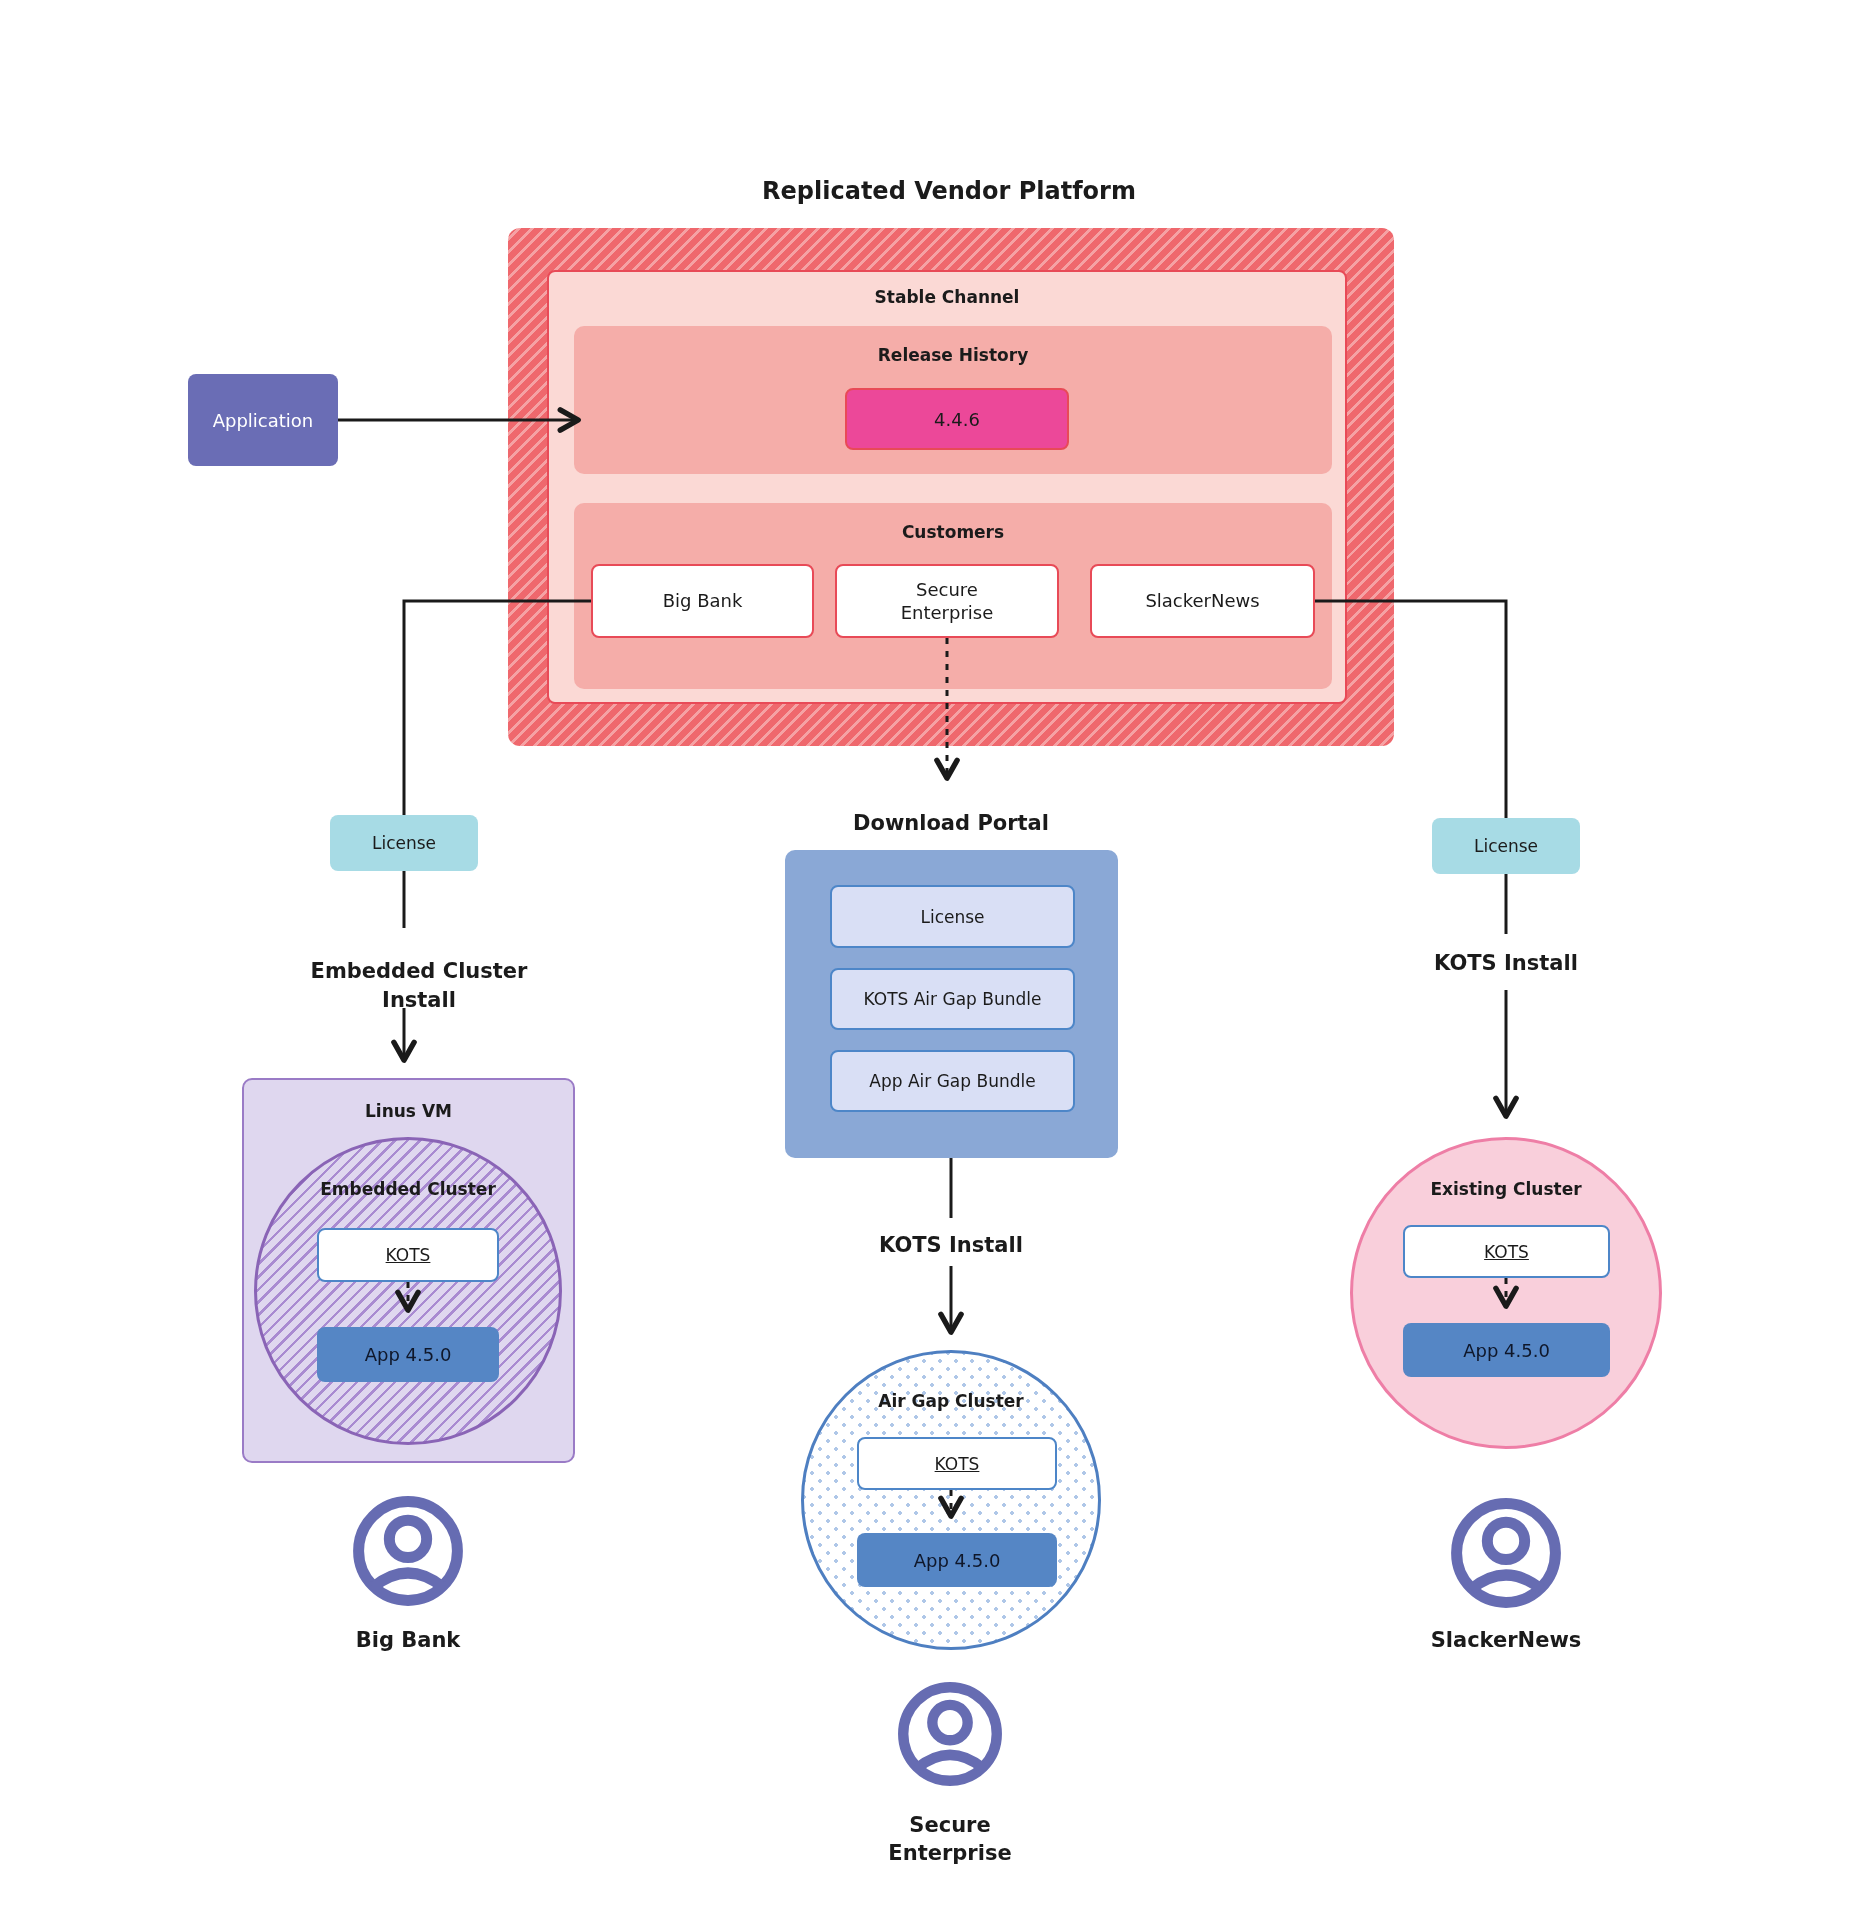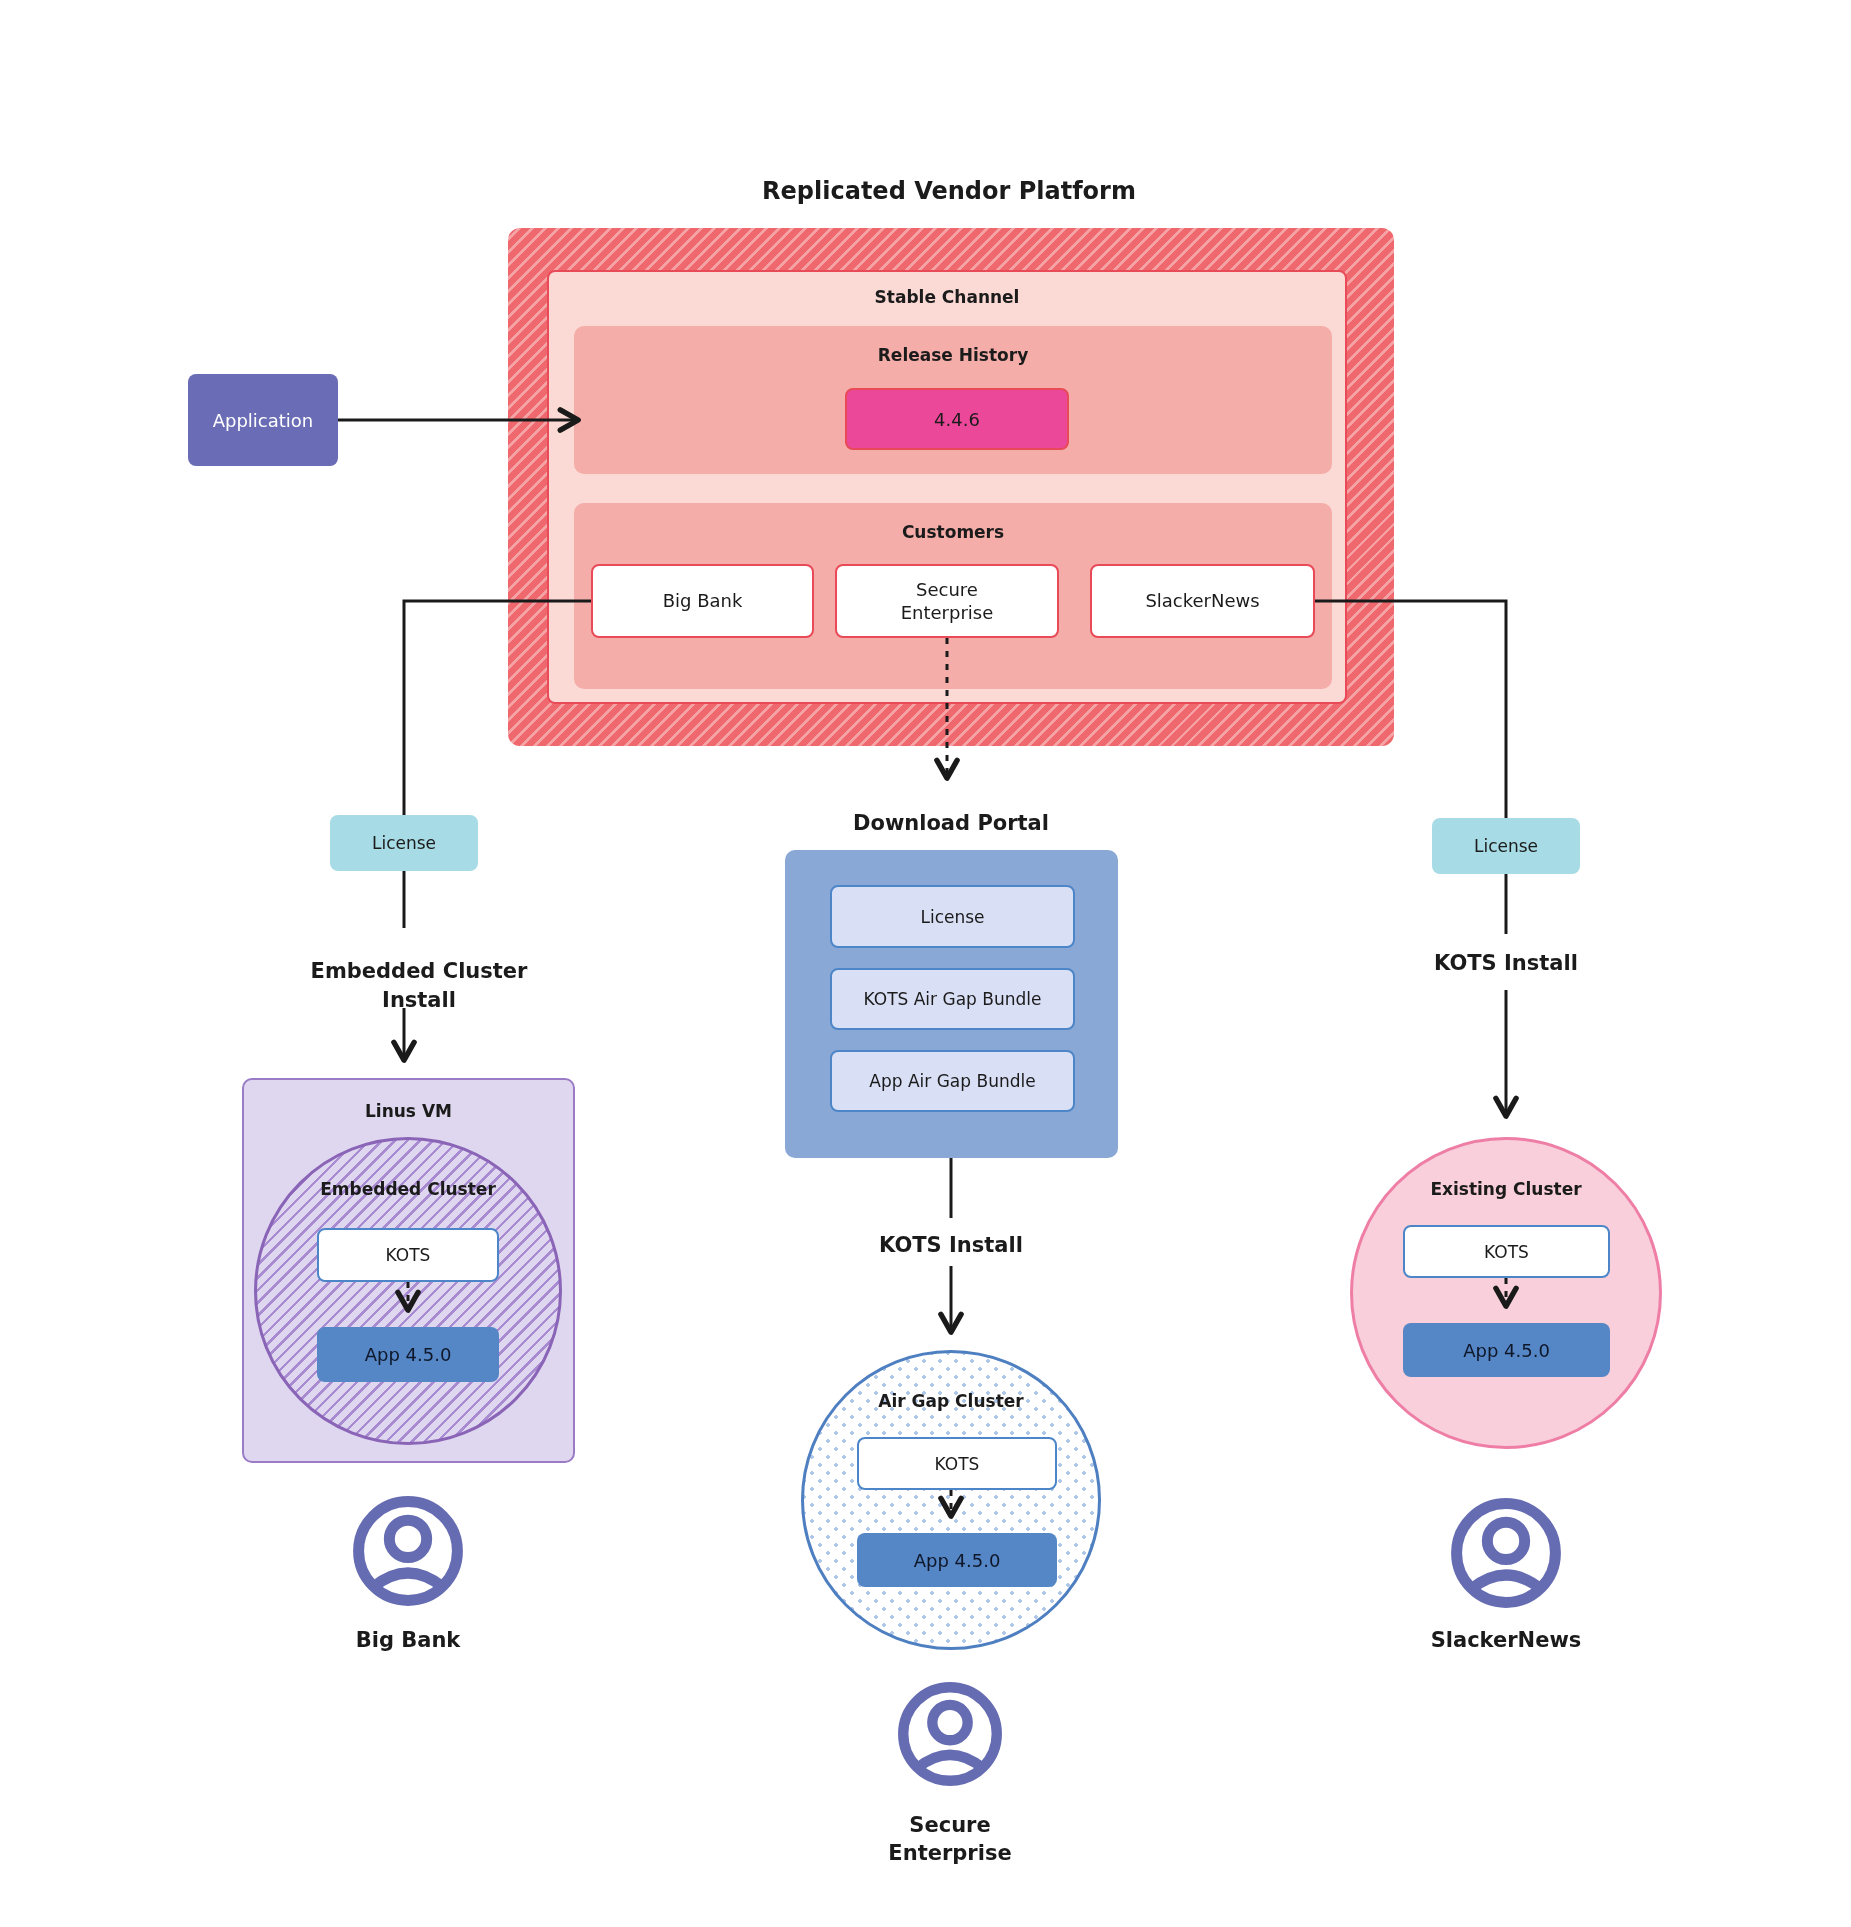--- a/index.html
+++ b/index.html
@@ -33,21 +33,21 @@
 
   .flow-label{font-size:21px;font-weight:600;line-height:1.4;}
   .cust-name{font-size:21px;font-weight:700;line-height:1.35;}
 
   .vm-box{left:242px;top:1078px;width:333px;height:385px;border-radius:10px;background:#DFD7EF;border:2.5px solid #9A7BC6;}
   .embedded-circle{
     left:254px;top:1137px;width:308px;height:308px;border-radius:50%;
     border:3px solid #8A64B6;
     background:repeating-linear-gradient(135deg,#DFD7EF 0px,#DFD7EF 6.5px,#A98BD1 6.5px,#A98BD1 9px);
   }
-  .kots-box{background:#fff;border:2.5px solid #4D86C8;border-radius:8px;font-size:17px;}
+  .kots-box{background:#fff;border:2.5px solid #4D86C8;border-radius:8px;font-size:17px;text-decoration:underline;}
   .app-box{background:#5586C5;border-radius:8px;color:#0f172a;font-size:18px;}
 
   .portal{left:785px;top:850px;width:333px;height:308px;border-radius:10px;background:#8AA8D6;}
   .portal-item{left:830px;width:245px;height:62px;border-radius:8px;background:#D9DFF5;border:2.5px solid #4D86C8;font-size:17px;}
 
   .airgap-circle{
     left:801px;top:1350px;width:300px;height:300px;border-radius:50%;
     border:3px solid #4E7FC1;background-color:#ffffff;
     background-image:radial-gradient(#AFC7E8 1.7px,transparent 2px),radial-gradient(#AFC7E8 1.7px,transparent 2px);
     background-size:16px 16px;background-position:0 0,8px 8px;

